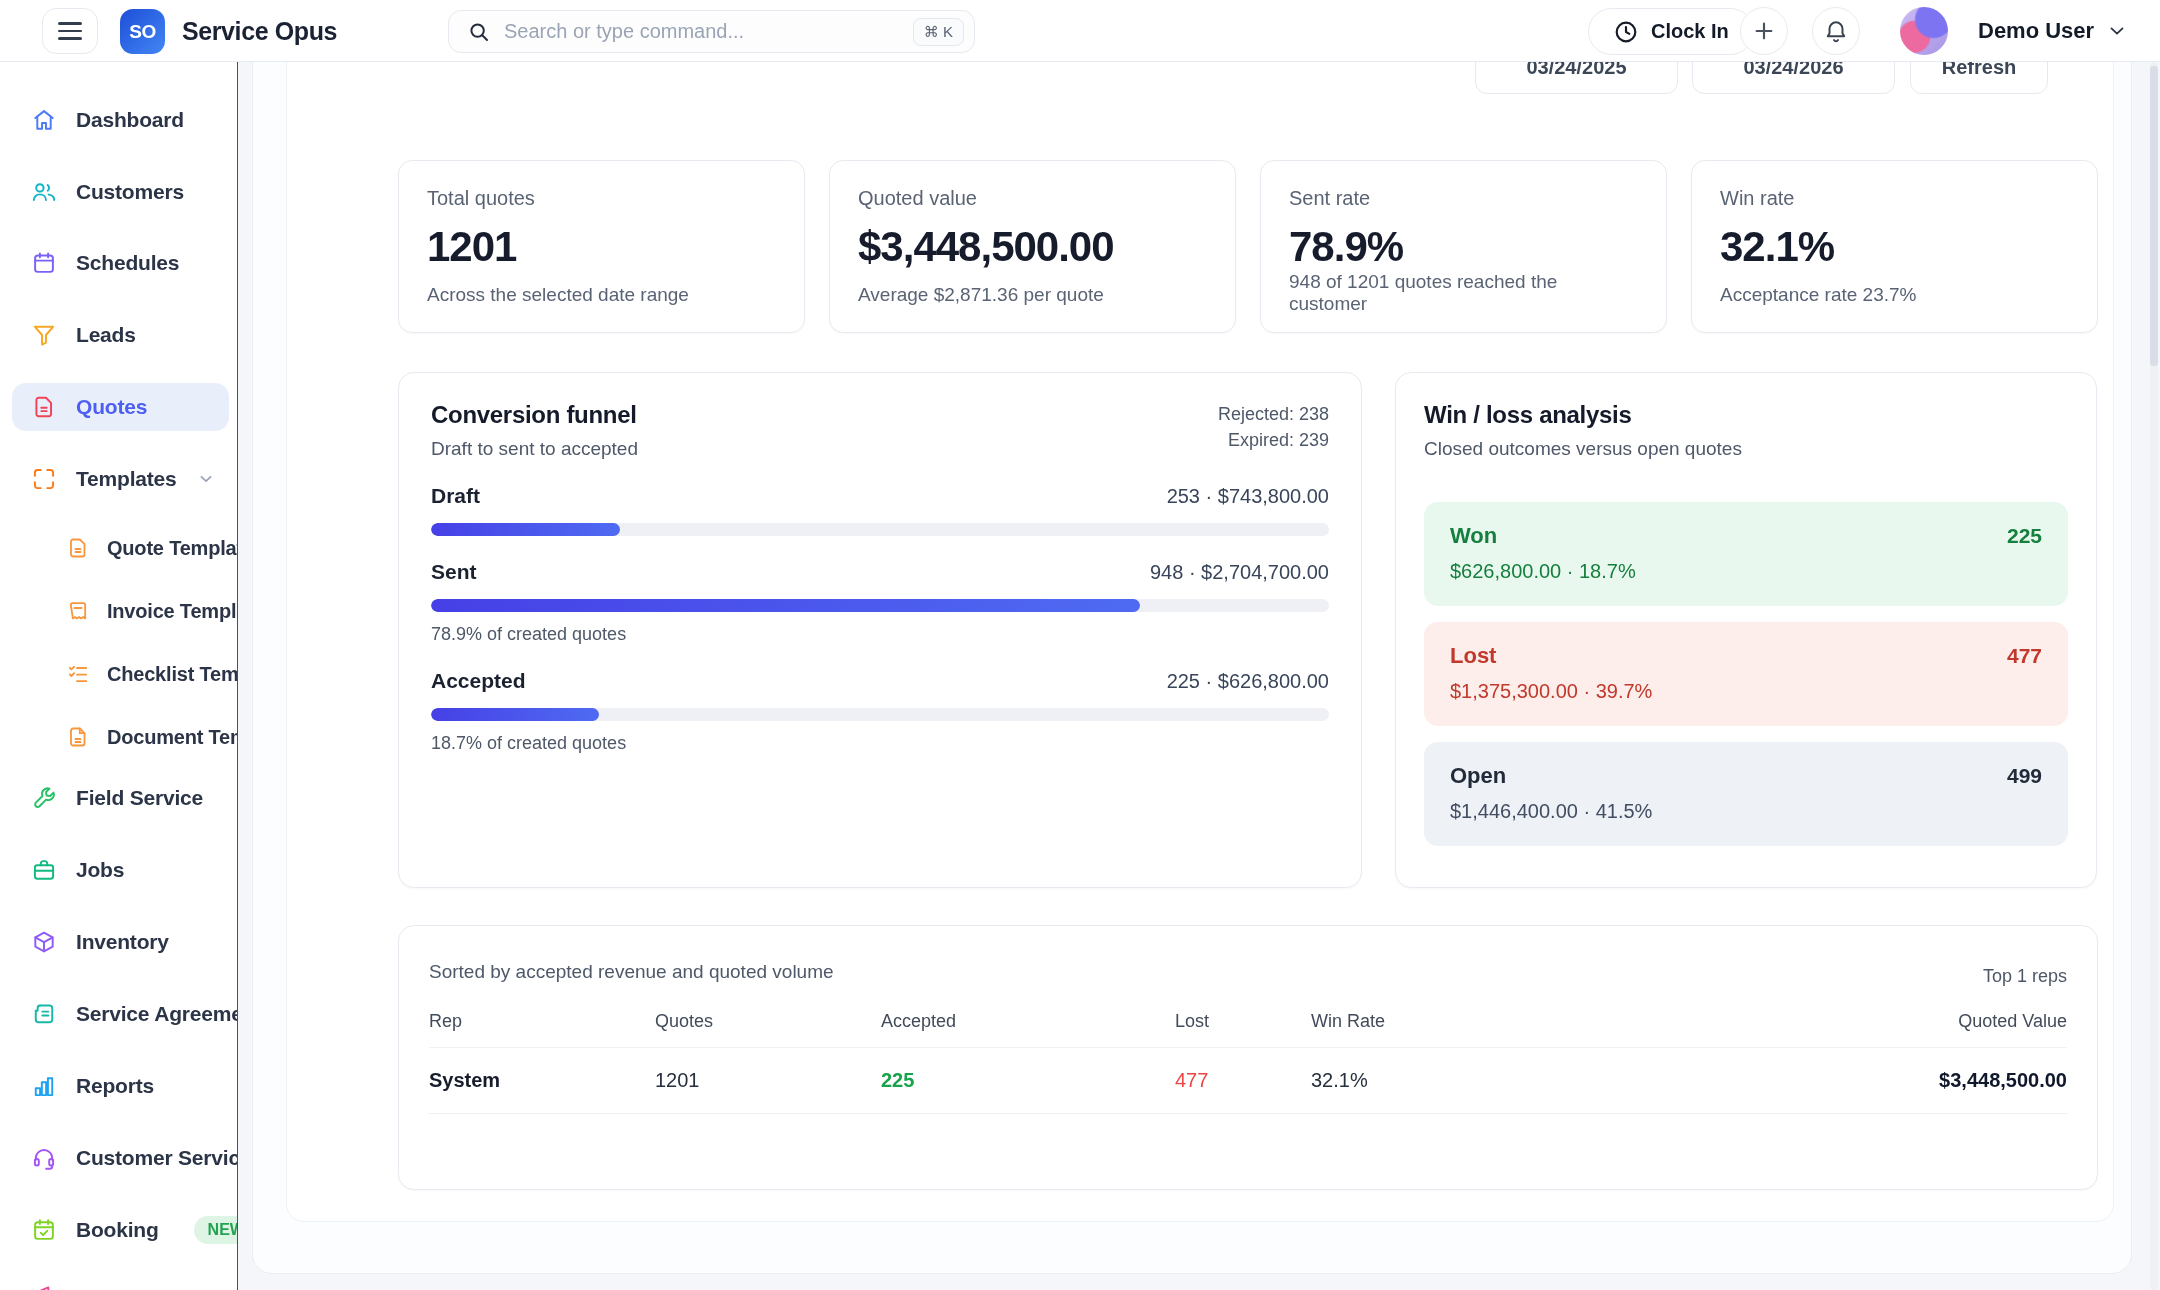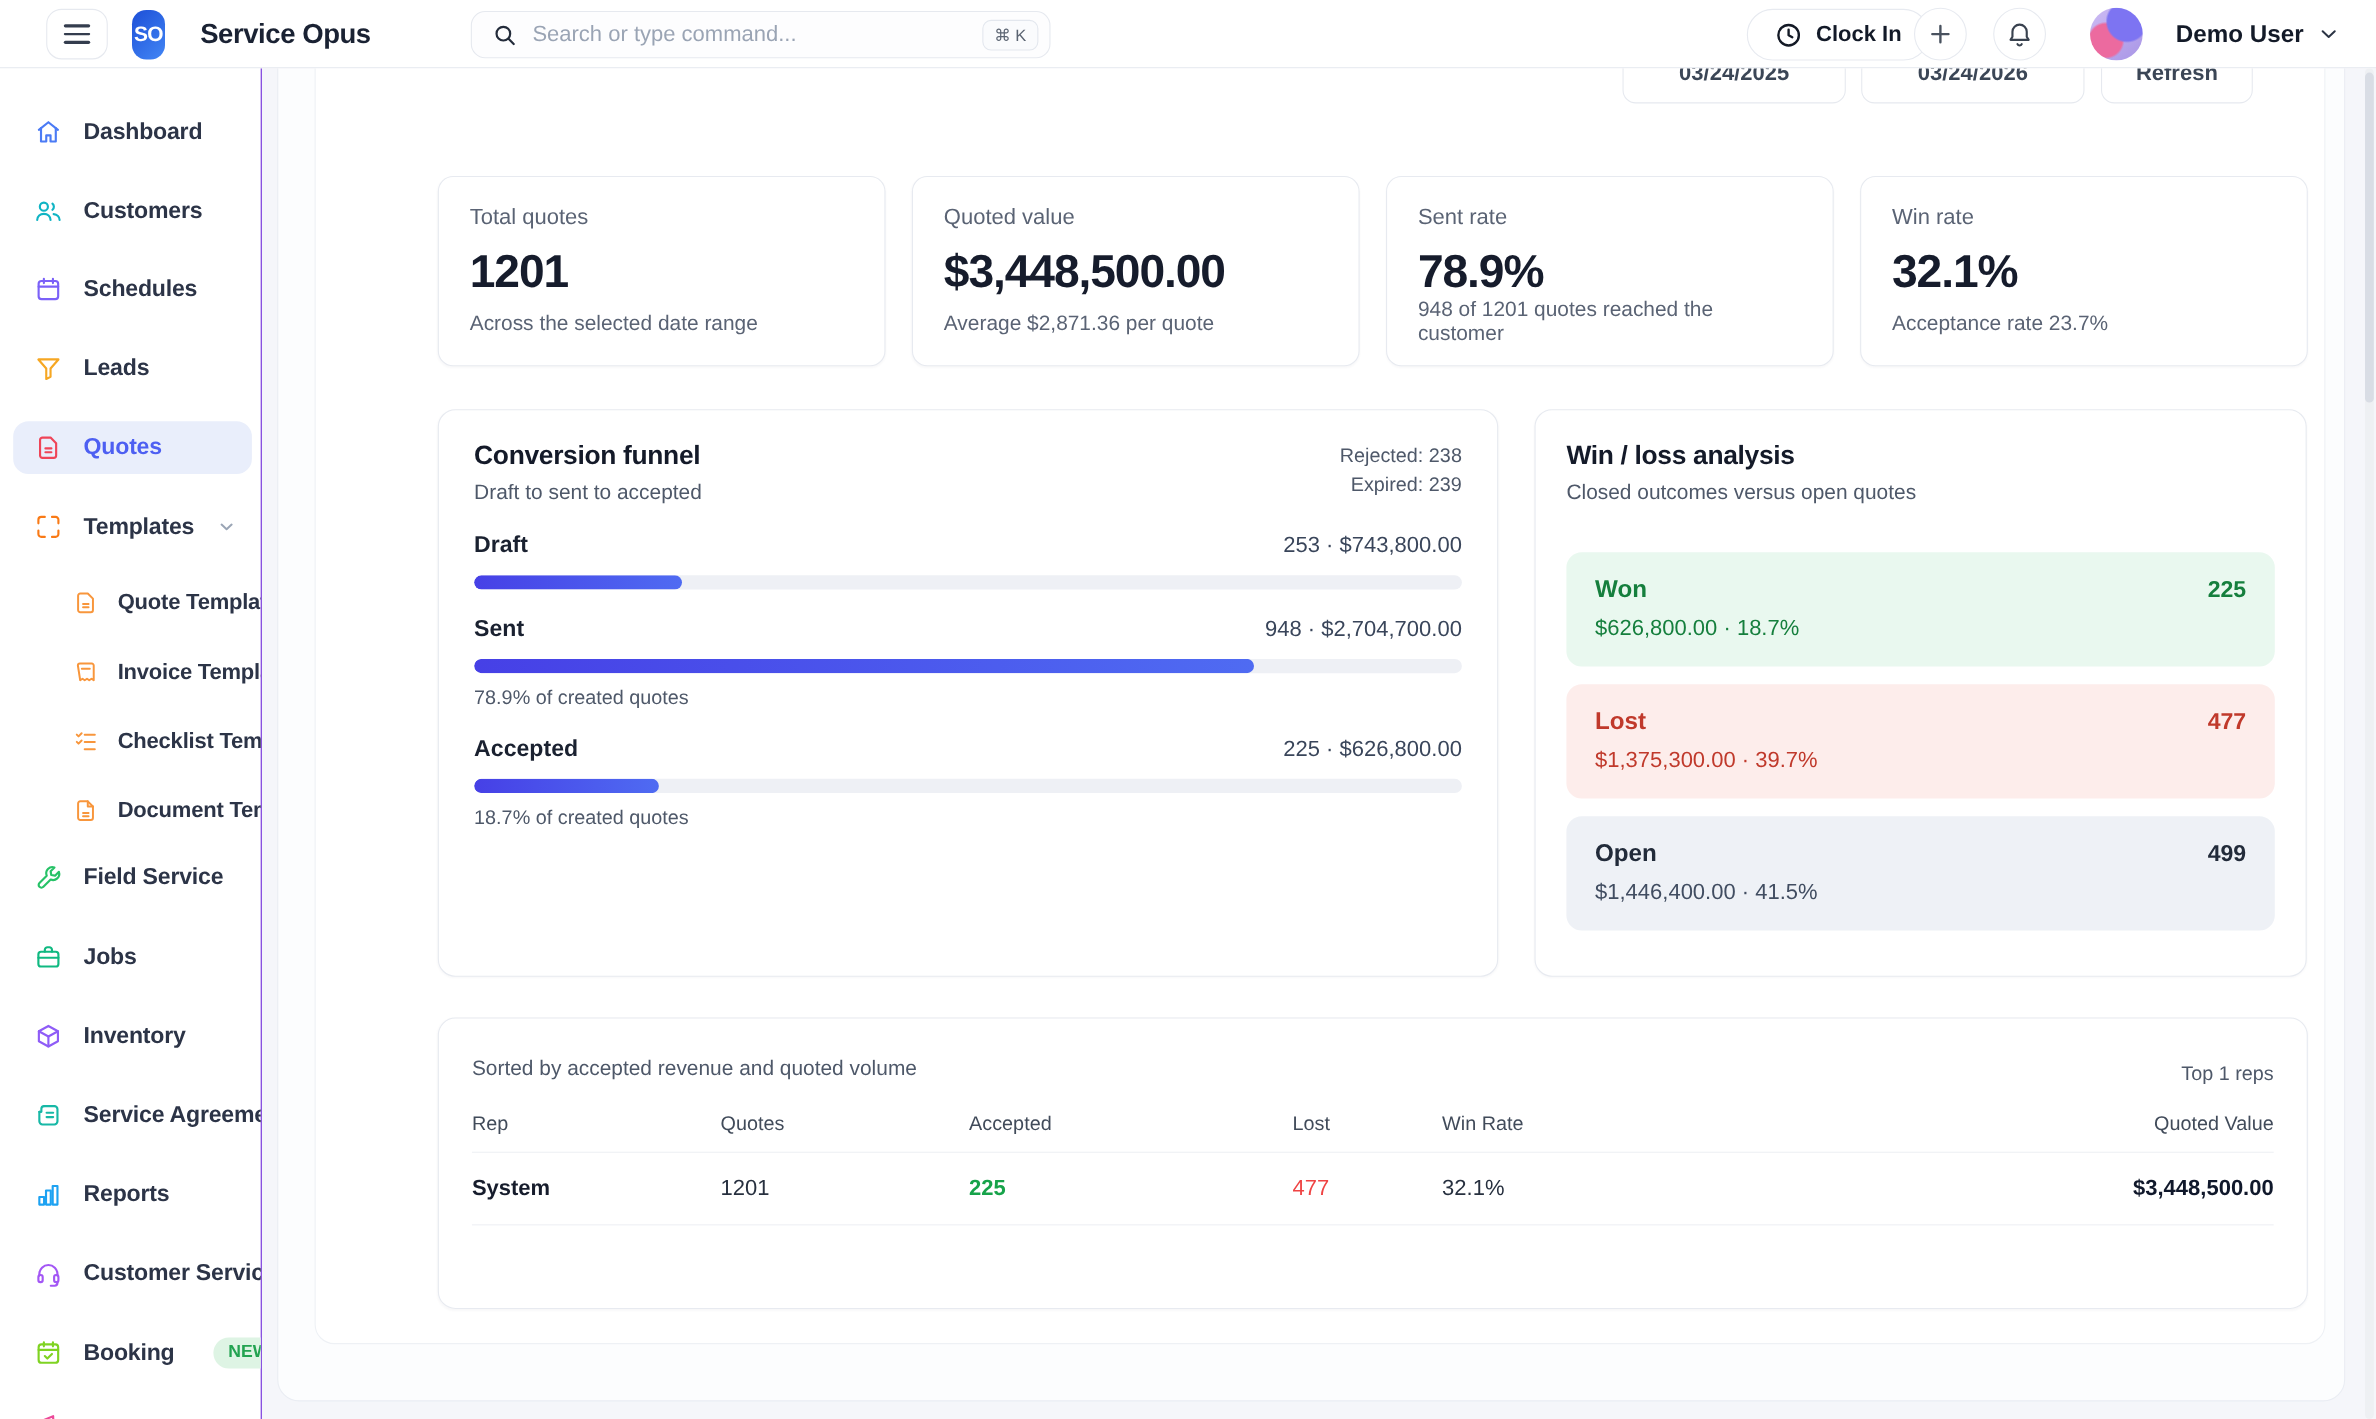--- a/index.html
+++ b/index.html
@@ -11,26 +11,26 @@
   svg { display:block; }
   .ic { stroke:currentColor; fill:none; stroke-width:1.8; stroke-linecap:round; stroke-linejoin:round; }
 
   
   .topbar { position:absolute; left:0; top:0; width:2160px; height:62px;
     background:#ffffff; border-bottom:1px solid #e8ebf1; z-index:30; }
   .hamburger { position:absolute; left:42px; top:8px; width:56px; height:46px;
     border:1.5px solid #e6e9ef; border-radius:14px; background:#fff;
     display:flex; flex-direction:column; justify-content:center; align-items:center; gap:5px; cursor:pointer; }
   .hamburger span { width:24px; height:2.4px; background:#343d4e; border-radius:2px; }
-  .logo { position:absolute; left:120px; top:9px; width:30px; height:45px; border-radius:13px;
+  .logo { position:absolute; left:120px; top:9px; width:45px; height:45px; border-radius:13px;
     background:linear-gradient(135deg,#1d4fd7,#4286f5); color:#fff; font-weight:bold; font-size:19px;
     display:flex; align-items:center; justify-content:center; letter-spacing:-0.5px; }
   .appname { position:absolute; left:182px; top:0; height:62px; display:flex; align-items:center;
     font-size:25px; font-weight:bold; color:#1a2233; letter-spacing:-0.4px; }
-  .searchbox { position:absolute; left:428px; top:10px; width:527px; height:43px;
+  .searchbox { position:absolute; left:448px; top:10px; width:527px; height:43px;
     border:1.5px solid #e6e9ef; border-radius:13px; background:#fdfdfe;
     display:flex; align-items:center; padding:0 10px 0 18px; gap:13px; }
   .searchbox input { flex:1; border:none; outline:none; background:transparent;
     font-family:inherit; font-size:20px; color:#30394a; }
   .searchbox input::placeholder { color:#9aa4b4; }
   .kbd { border:1.5px solid #e3e7ee; background:#fafbfd; border-radius:8px; padding:4px 10px;
     font-size:15px; color:#5b6472; white-space:nowrap; }
   .clockin { position:absolute; left:1588px; top:8px; height:47px; padding:0 24px;
     border:1.5px solid #e7eaf0; border-radius:24px; background:#fff;
     display:flex; align-items:center; gap:12px; font-size:20px; font-weight:bold; color:#131a28; cursor:pointer; }

